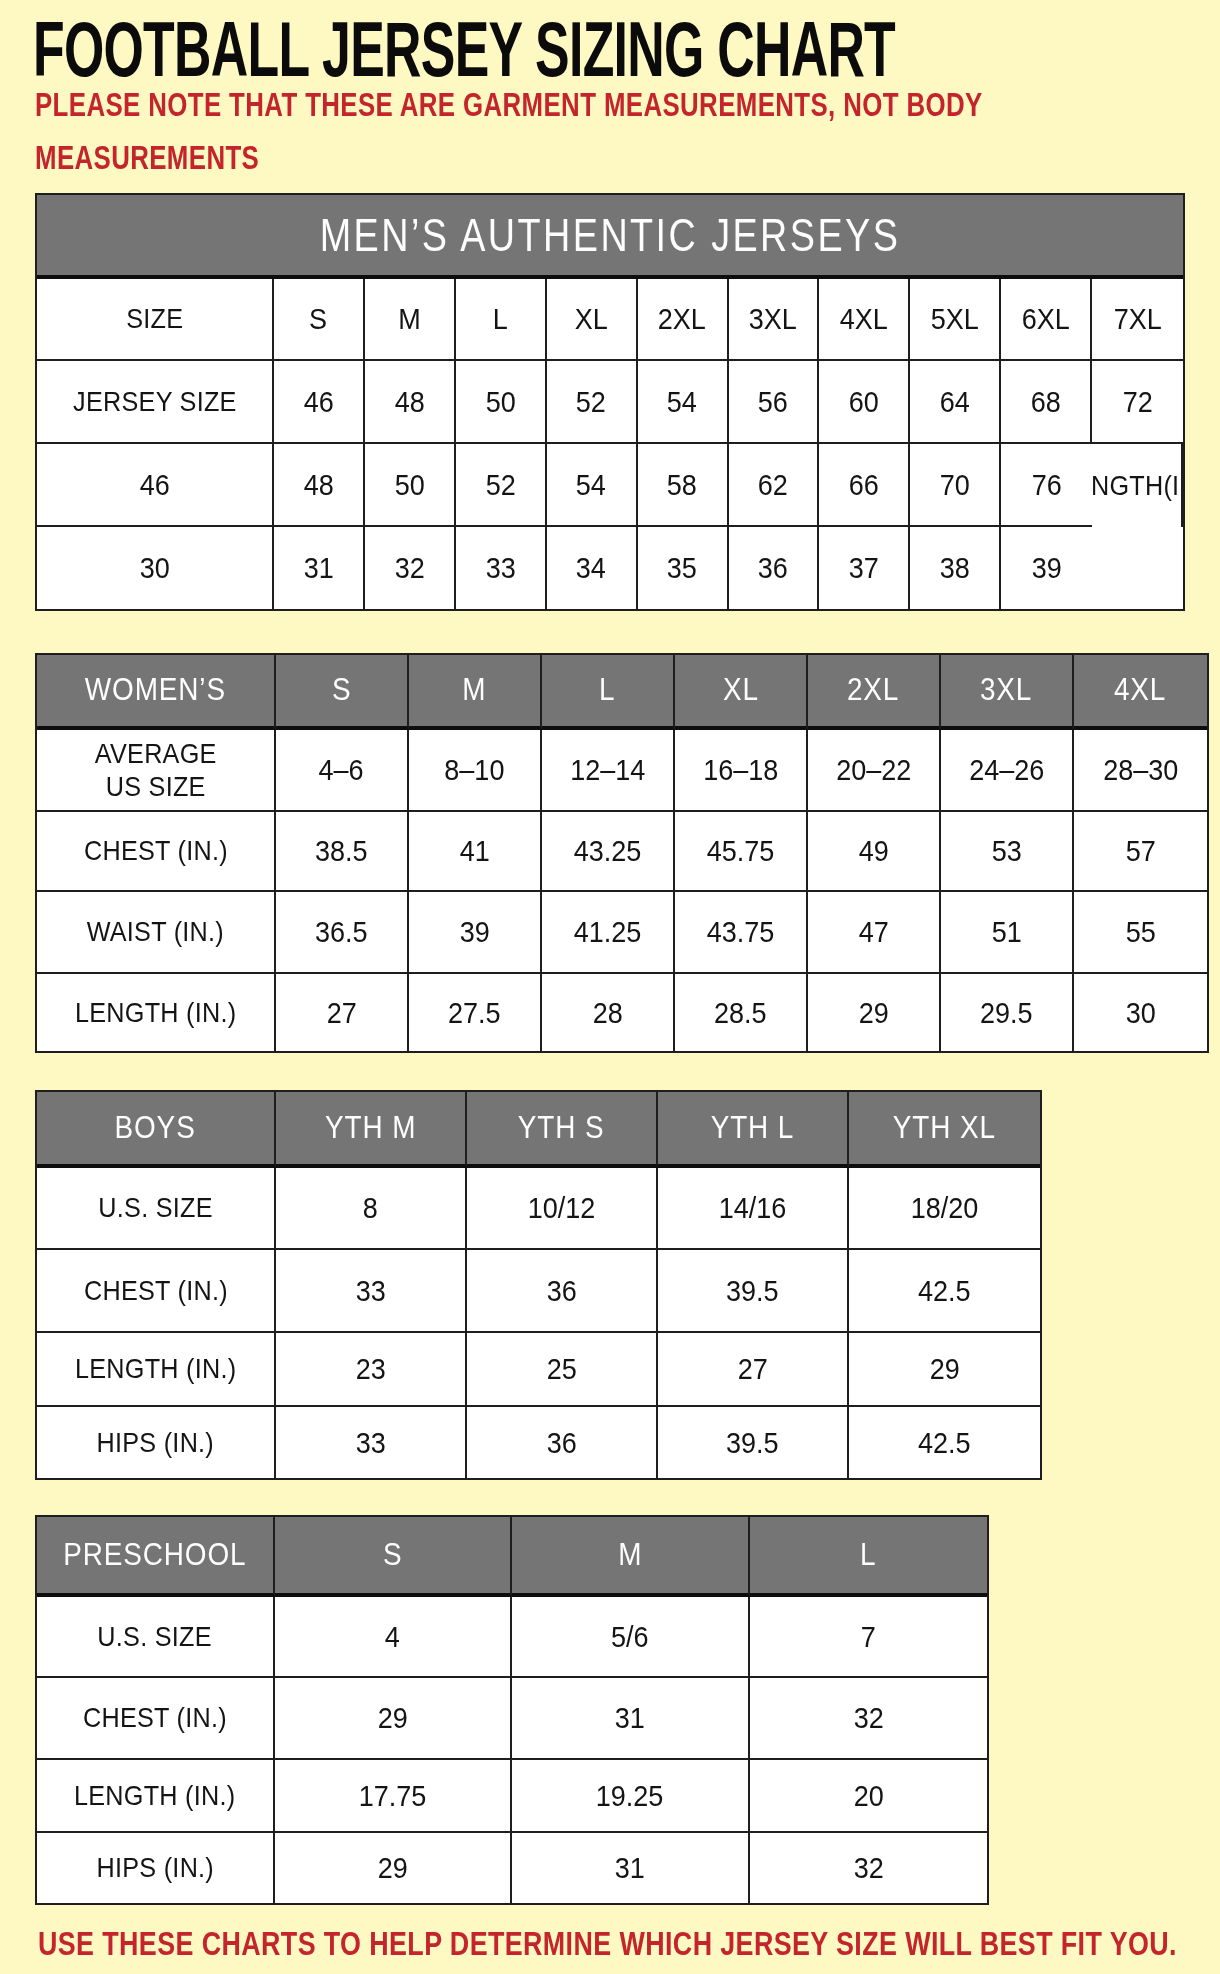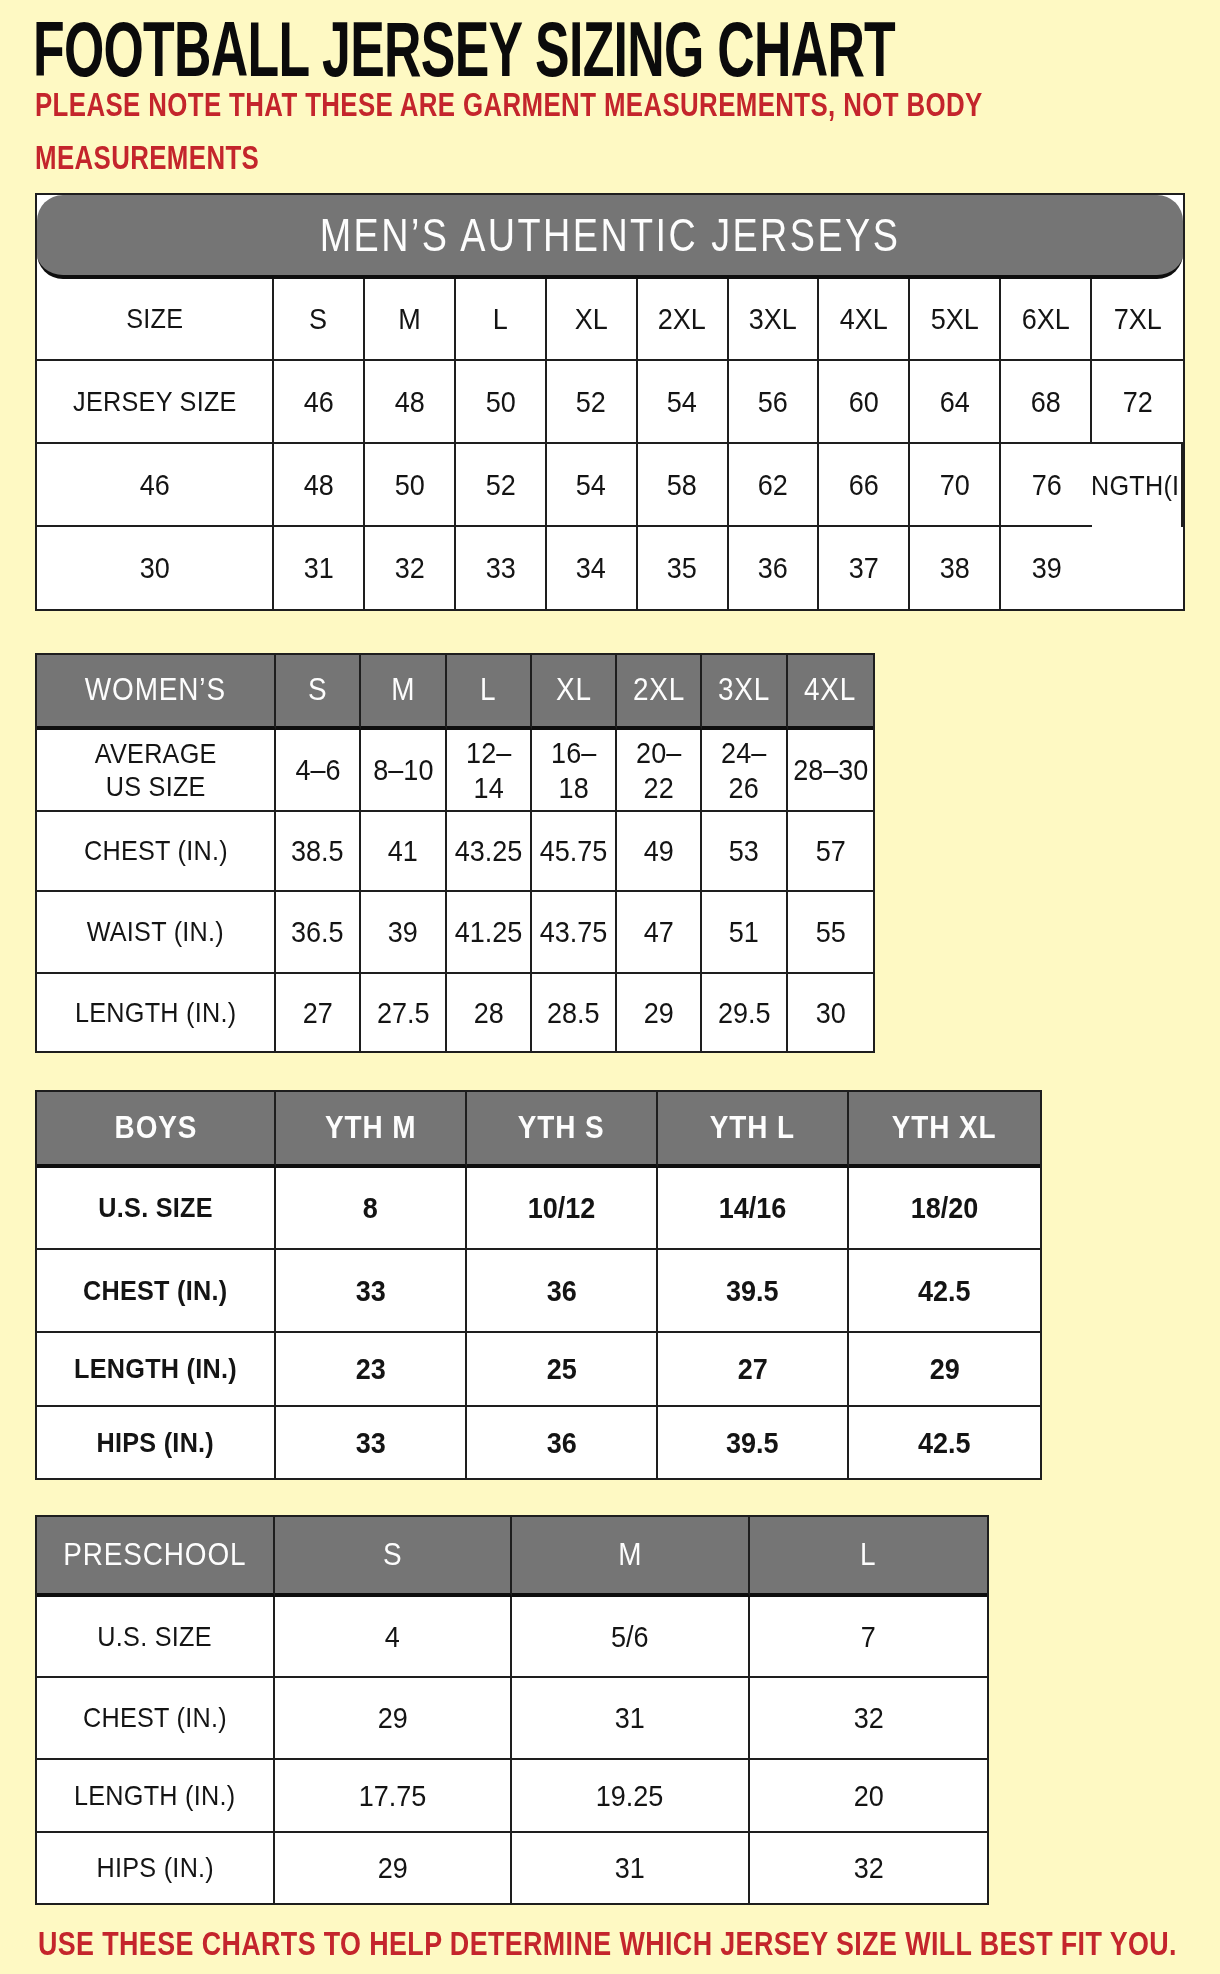--- a/index.html
+++ b/index.html
@@ -44,26 +44,26 @@
   }
 
   
   .tbl{
     position:absolute;display:grid;box-sizing:border-box;
     border:2px solid var(--bd);background:#fff;
   }
   .tbl[data-table="0"]{left:35px;top:193px;width:1150px;
     grid-template-columns:237px repeat(10,1fr);
     grid-template-rows:84px 82px 83px 83px 82px;}
-  .tbl[data-table="1"]{left:35px;top:653px;width:840px;
+  .tbl[data-table="1"]{left:35px;top:653px;width:1174px;
     grid-template-columns:239px repeat(7,1fr);
     grid-template-rows:75px 82px 80px 82px 77px;}
   .tbl[data-table="2"]{left:35px;top:1090px;width:1007px;
     grid-template-columns:239px repeat(4,1fr);
-    grid-template-rows:76px 82px 83px 74px 71px;font-weight:bold;}
+    grid-template-rows:76px 82px 83px 74px 71px;}
   .tbl[data-table="3"]{left:35px;top:1515px;width:954px;
     grid-template-columns:238px repeat(3,1fr);
     grid-template-rows:80px 81px 82px 73px 70px;}
 
   .cell{
     box-sizing:border-box;
     display:flex;align-items:center;justify-content:center;
     border-right:2px solid var(--bd);
     border-bottom:2px solid var(--bd);
     background:#fff;overflow:hidden;
@@ -96,21 +96,21 @@
   <div class="note">
     <div class="nline">
       <span class="tx2">PLEASE NOTE THAT THESE ARE GARMENT MEASUREMENTS, NOT BODY</span>
     </div>
     <div class="nline">
       <span class="tx2">MEASUREMENTS</span>
     </div>
   </div>
 
   <div class="tbl" data-table="0">
-      <div class="cell hdr merged cend" style="grid-column: 1 / -1; border-radius: 26px;">
+      <div class="cell hdr merged cend" style="grid-column: 1 / -1;">
         <span class="t">MEN’S AUTHENTIC JERSEYS</span>
       </div>
       <div class="cell lblcell">
         <span class="t">SIZE</span>
       </div>
       <div class="cell val">
         <span class="t">S</span>
       </div>
       <div class="cell val">
         <span class="t">M</span>

